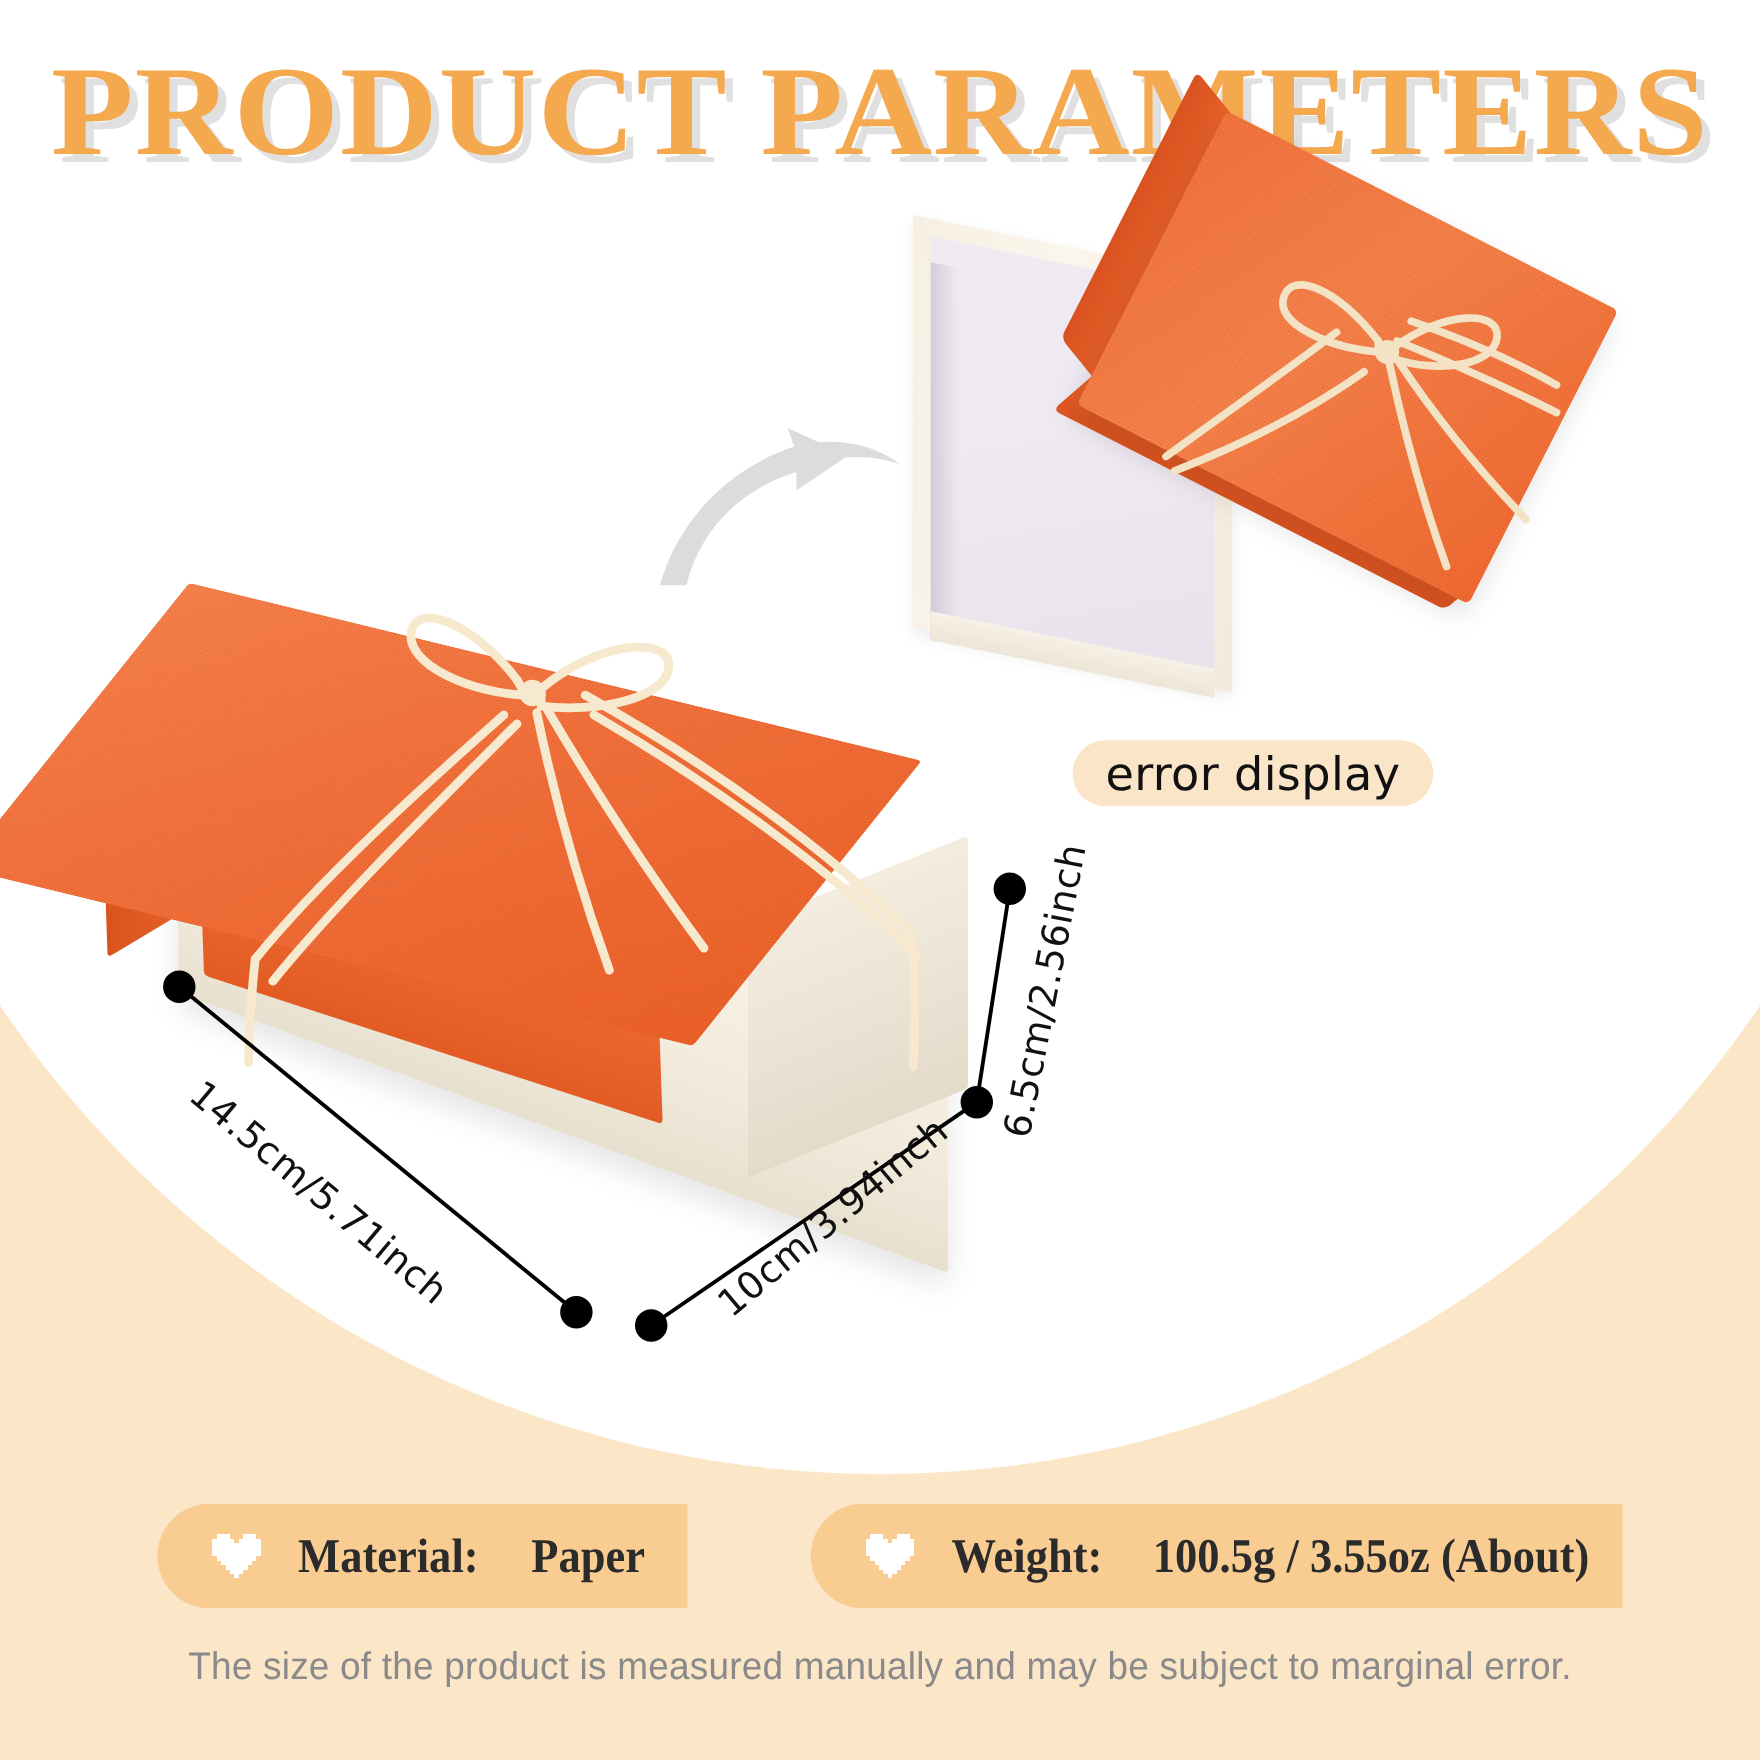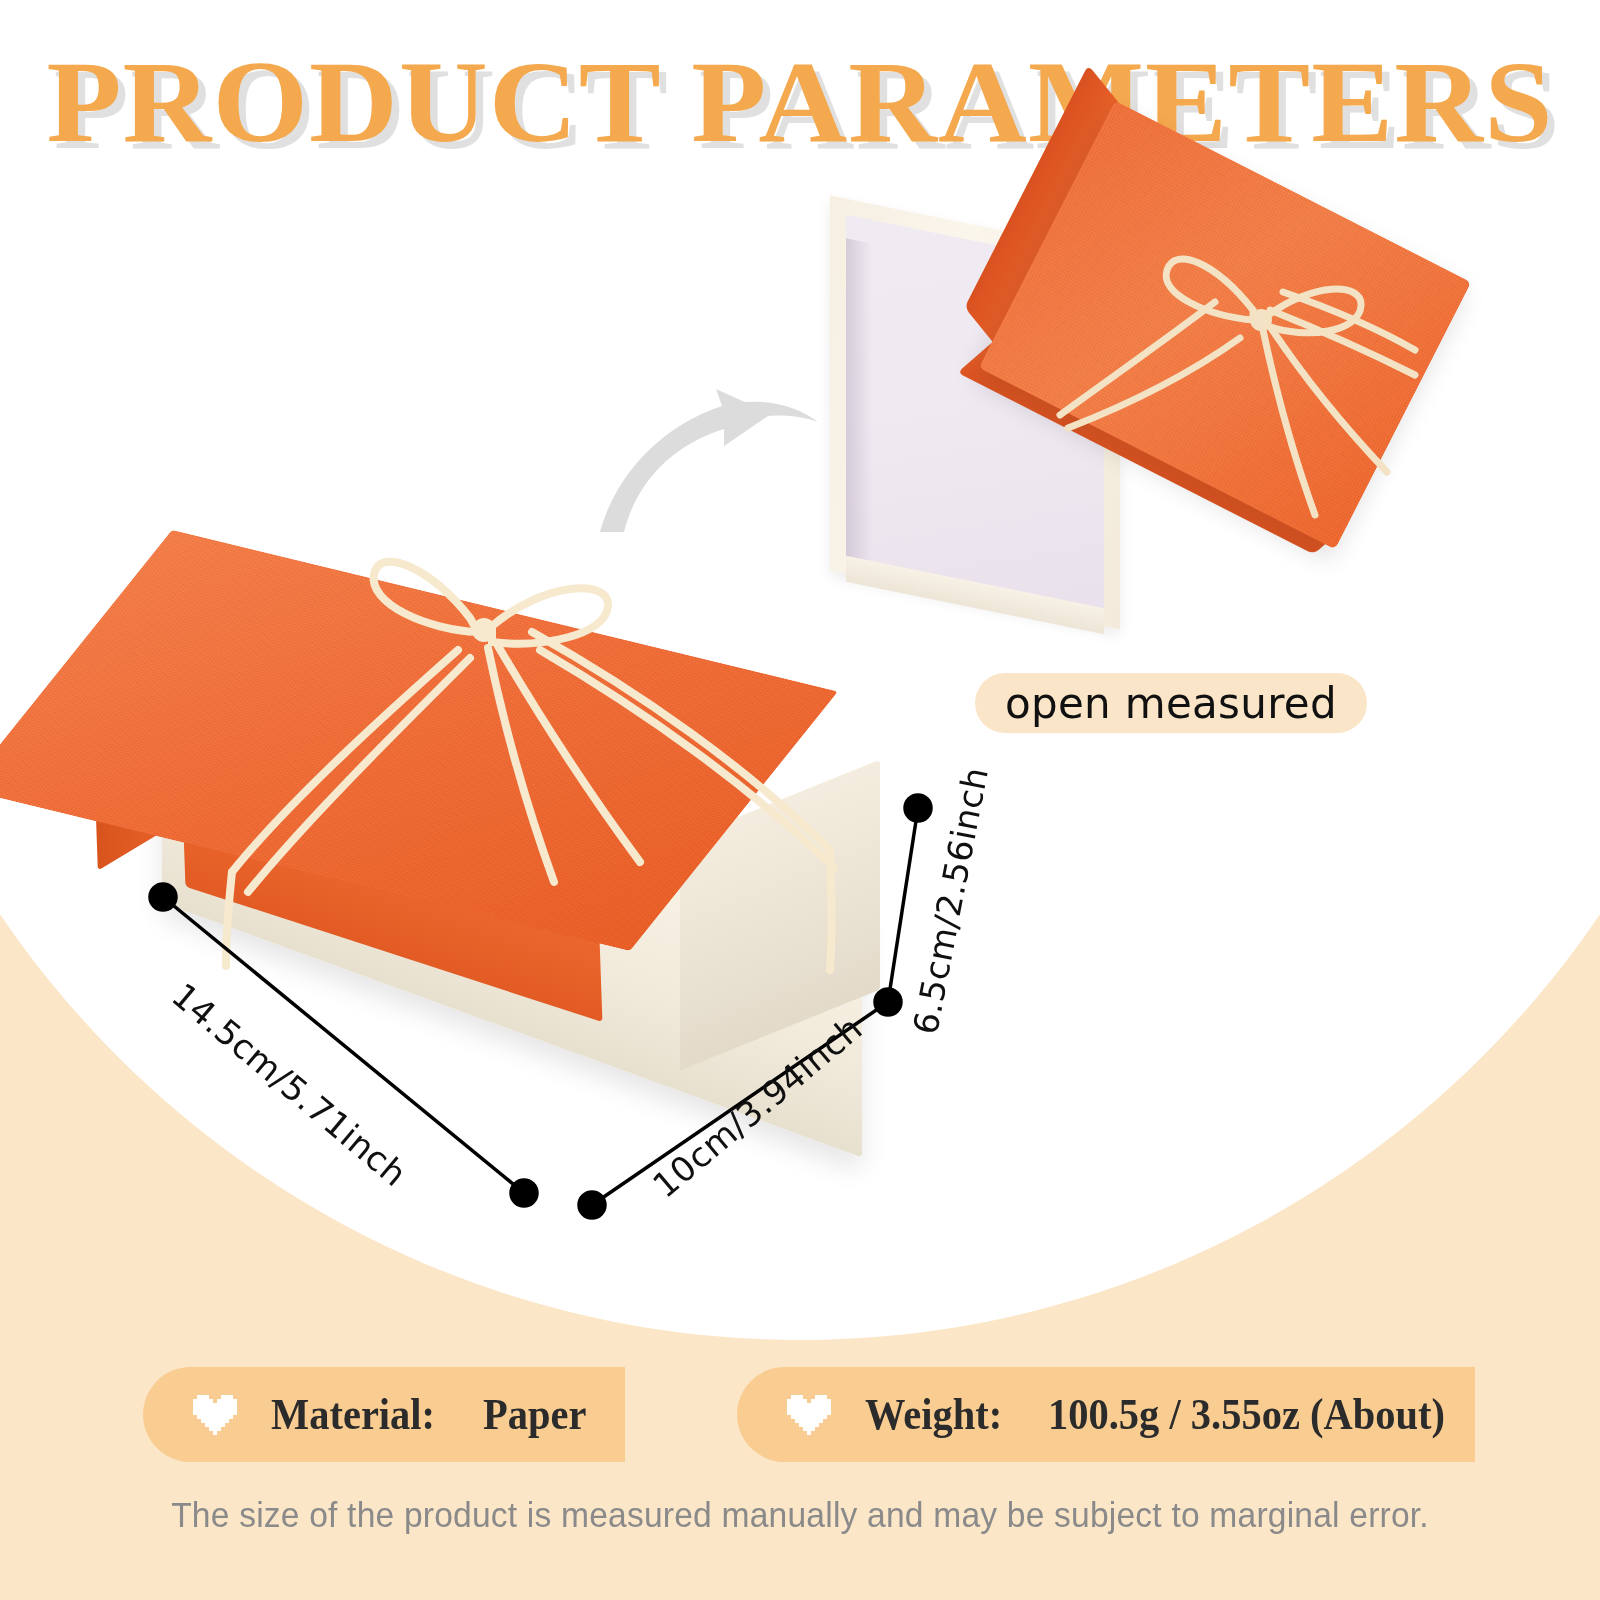--- a/index.html
+++ b/index.html
@@ -264,21 +264,21 @@
 
       <line x1="888" y1="1002" x2="918" y2="808"></line>
       <circle cx="918" cy="808" r="13"></circle>
     </g>
   </svg>
 
   <div class="dim-label lbl-w">14.5cm/5.71inch</div>
   <div class="dim-label lbl-d">10cm/3.94inch</div>
   <div class="dim-label lbl-h">6.5cm/2.56inch</div>
 
-  <div class="badge">open measured</div>
+  <div class="badge">error display</div>
 
   <div class="spec-row">
 
     <div class="spec left">
       <svg class="heart" viewBox="0 0 13 12" shape-rendering="crispEdges">
         <g fill="#FFFFFF">
           <rect x="2" y="1" width="3" height="1"></rect>
             <rect x="8" y="1" width="3" height="1"></rect>
           <rect x="1" y="2" width="5" height="1"></rect>
             <rect x="7" y="2" width="5" height="1"></rect>

